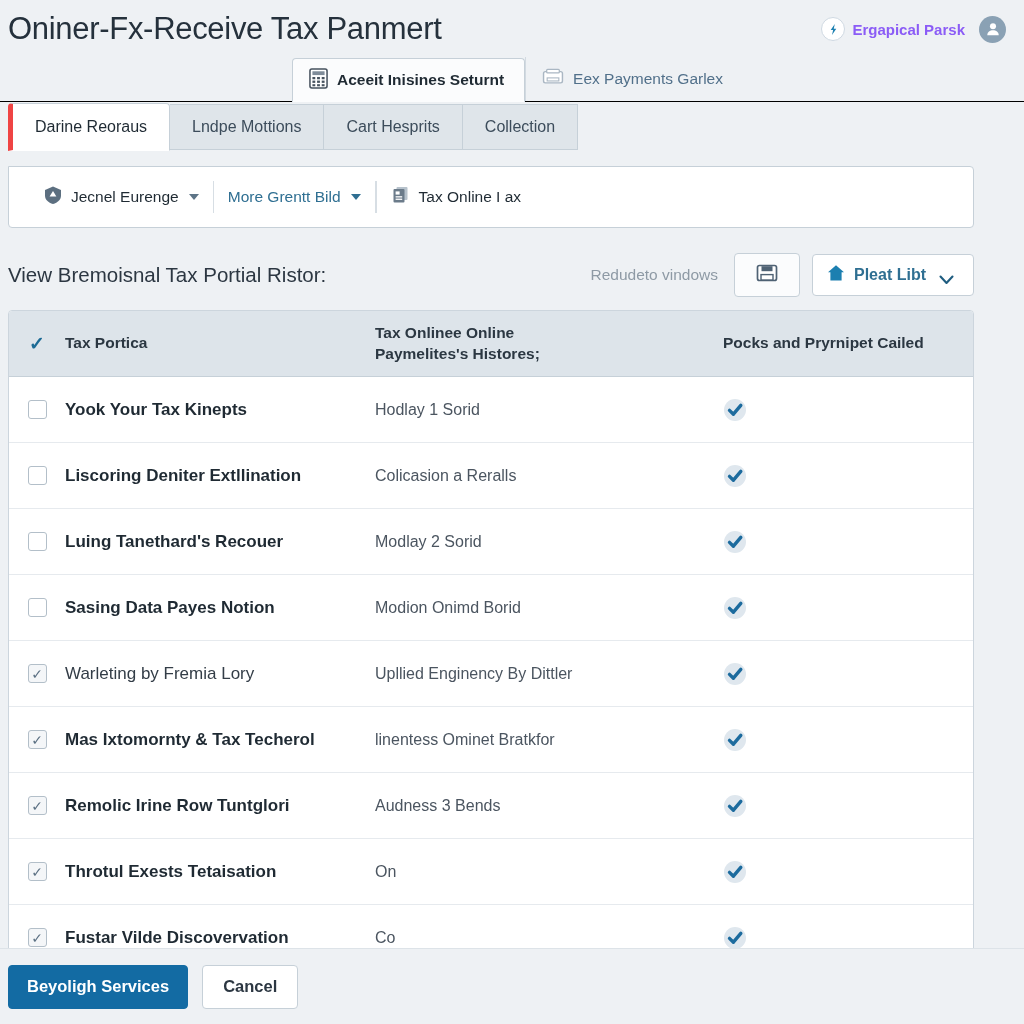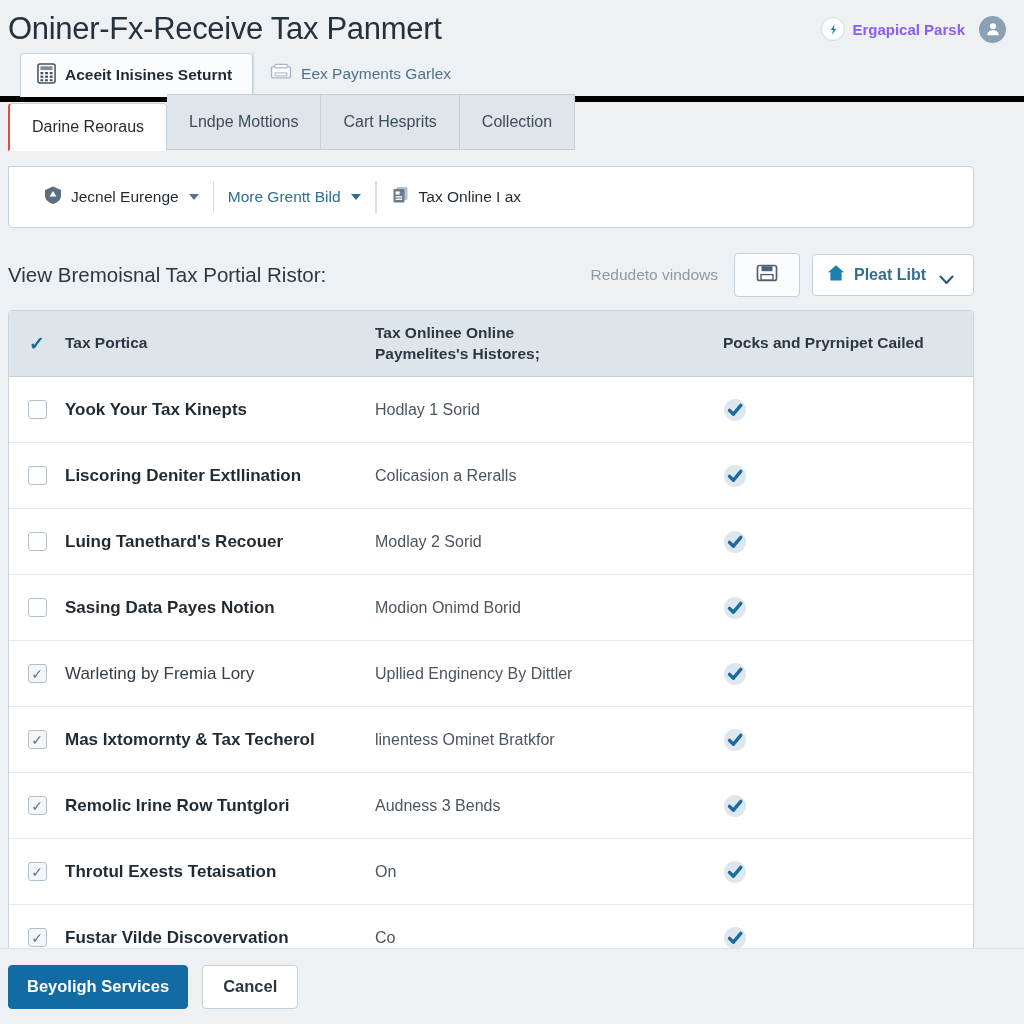--- a/index.html
+++ b/index.html
@@ -68,23 +68,24 @@
     border-radius: 50%;
     background: #8aa1b4;
     display: flex; align-items: center; justify-content: center;
   }
 
   
   .module-bar {
     display: flex;
     align-items: flex-end;
     height: 44px;
-    padding-left: 20px;
-    border-bottom: 6px solid #000000;
-    box-sizing: border-box;
+    padding-left: 11px;
+    border-bottom: 1px solid #000000;
+    box-sizing: border-box;
+    justify-content: center;
   }
   .module-tab {
     display: flex;
     align-items: center;
     gap: 9px;
     height: 44px;
     padding: 0 20px 0 16px;
     box-sizing: border-box;
     font-size: 15.5px;
     white-space: nowrap;
@@ -105,33 +106,33 @@
 
   
   .section-tabs {
     display: flex;
     align-items: flex-end;
     padding-left: 8px;
     height: 48px;
     box-sizing: border-box;
   }
   .stab {
-    height: 56px;
+    height: 46px;
     padding: 0 22px;
     display: flex;
     align-items: center;
     font-size: 16px;
     box-sizing: border-box;
     background: #dfe5ea;
     border: 1px solid #c6d0d8;
     border-left: none;
     color: #3c4c5b;
     white-space: nowrap;
   }
-  .stab:first-child { border-left: 2px solid #ef4444; }
+  .stab:first-child { border-left: 5px solid #ef4444; }
   .stab.active {
     background: #ffffff;
     border-bottom-color: #ffffff;
     font-weight: normal;
     color: #1f2a33;
     border-radius: 4px 4px 0 0;
     height: 48px;
     margin-bottom: -1px;
     position: relative;
     z-index: 3;

